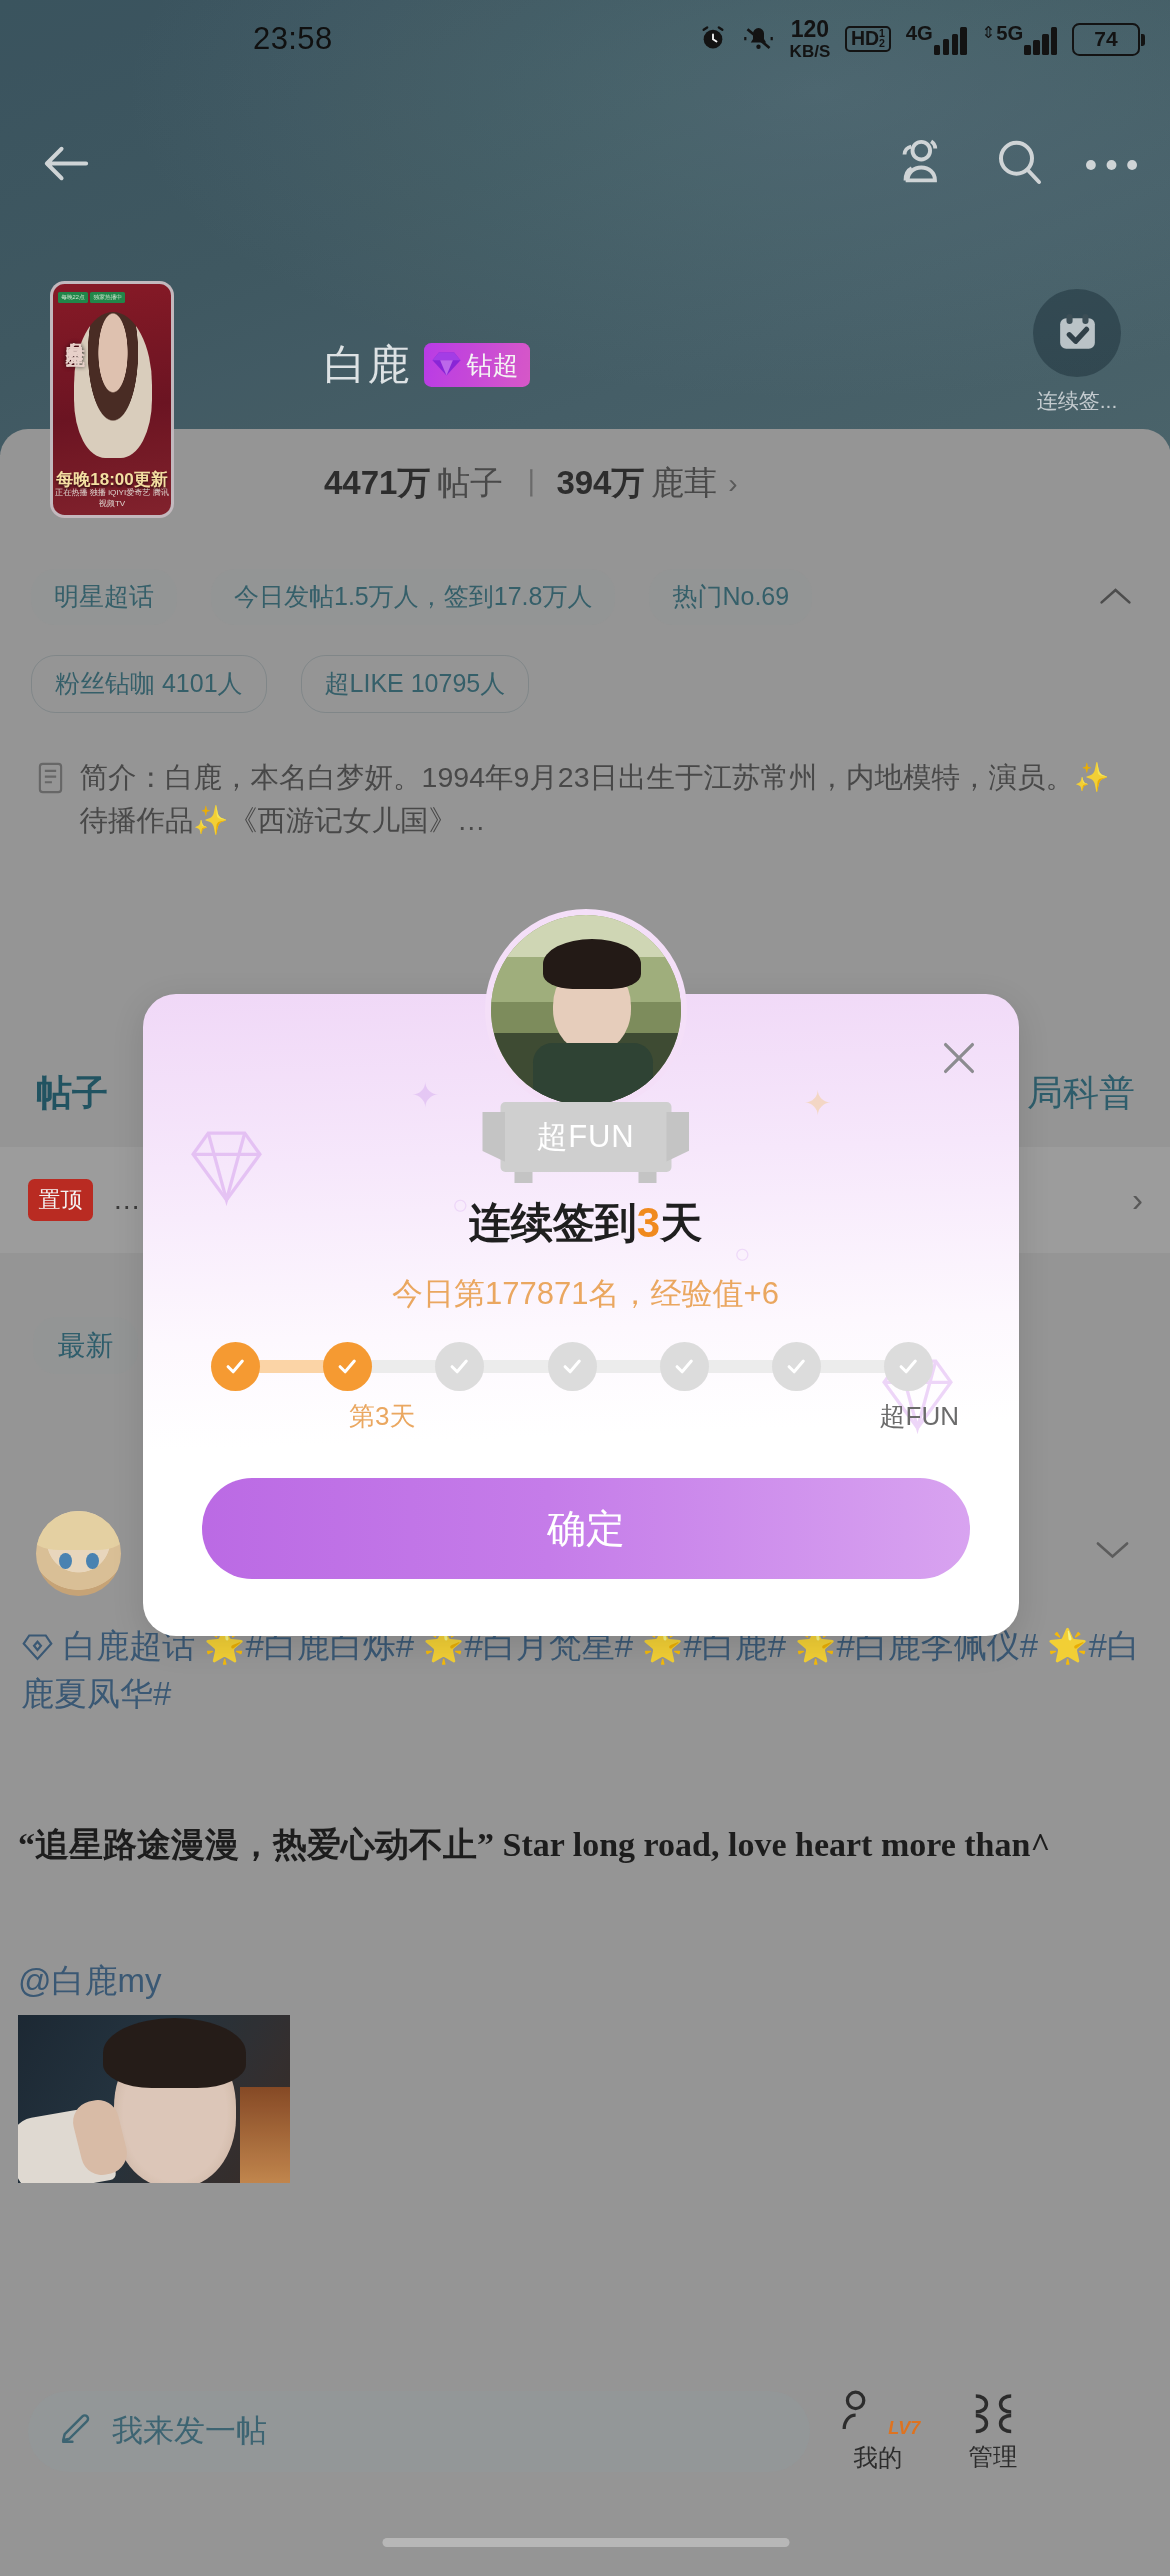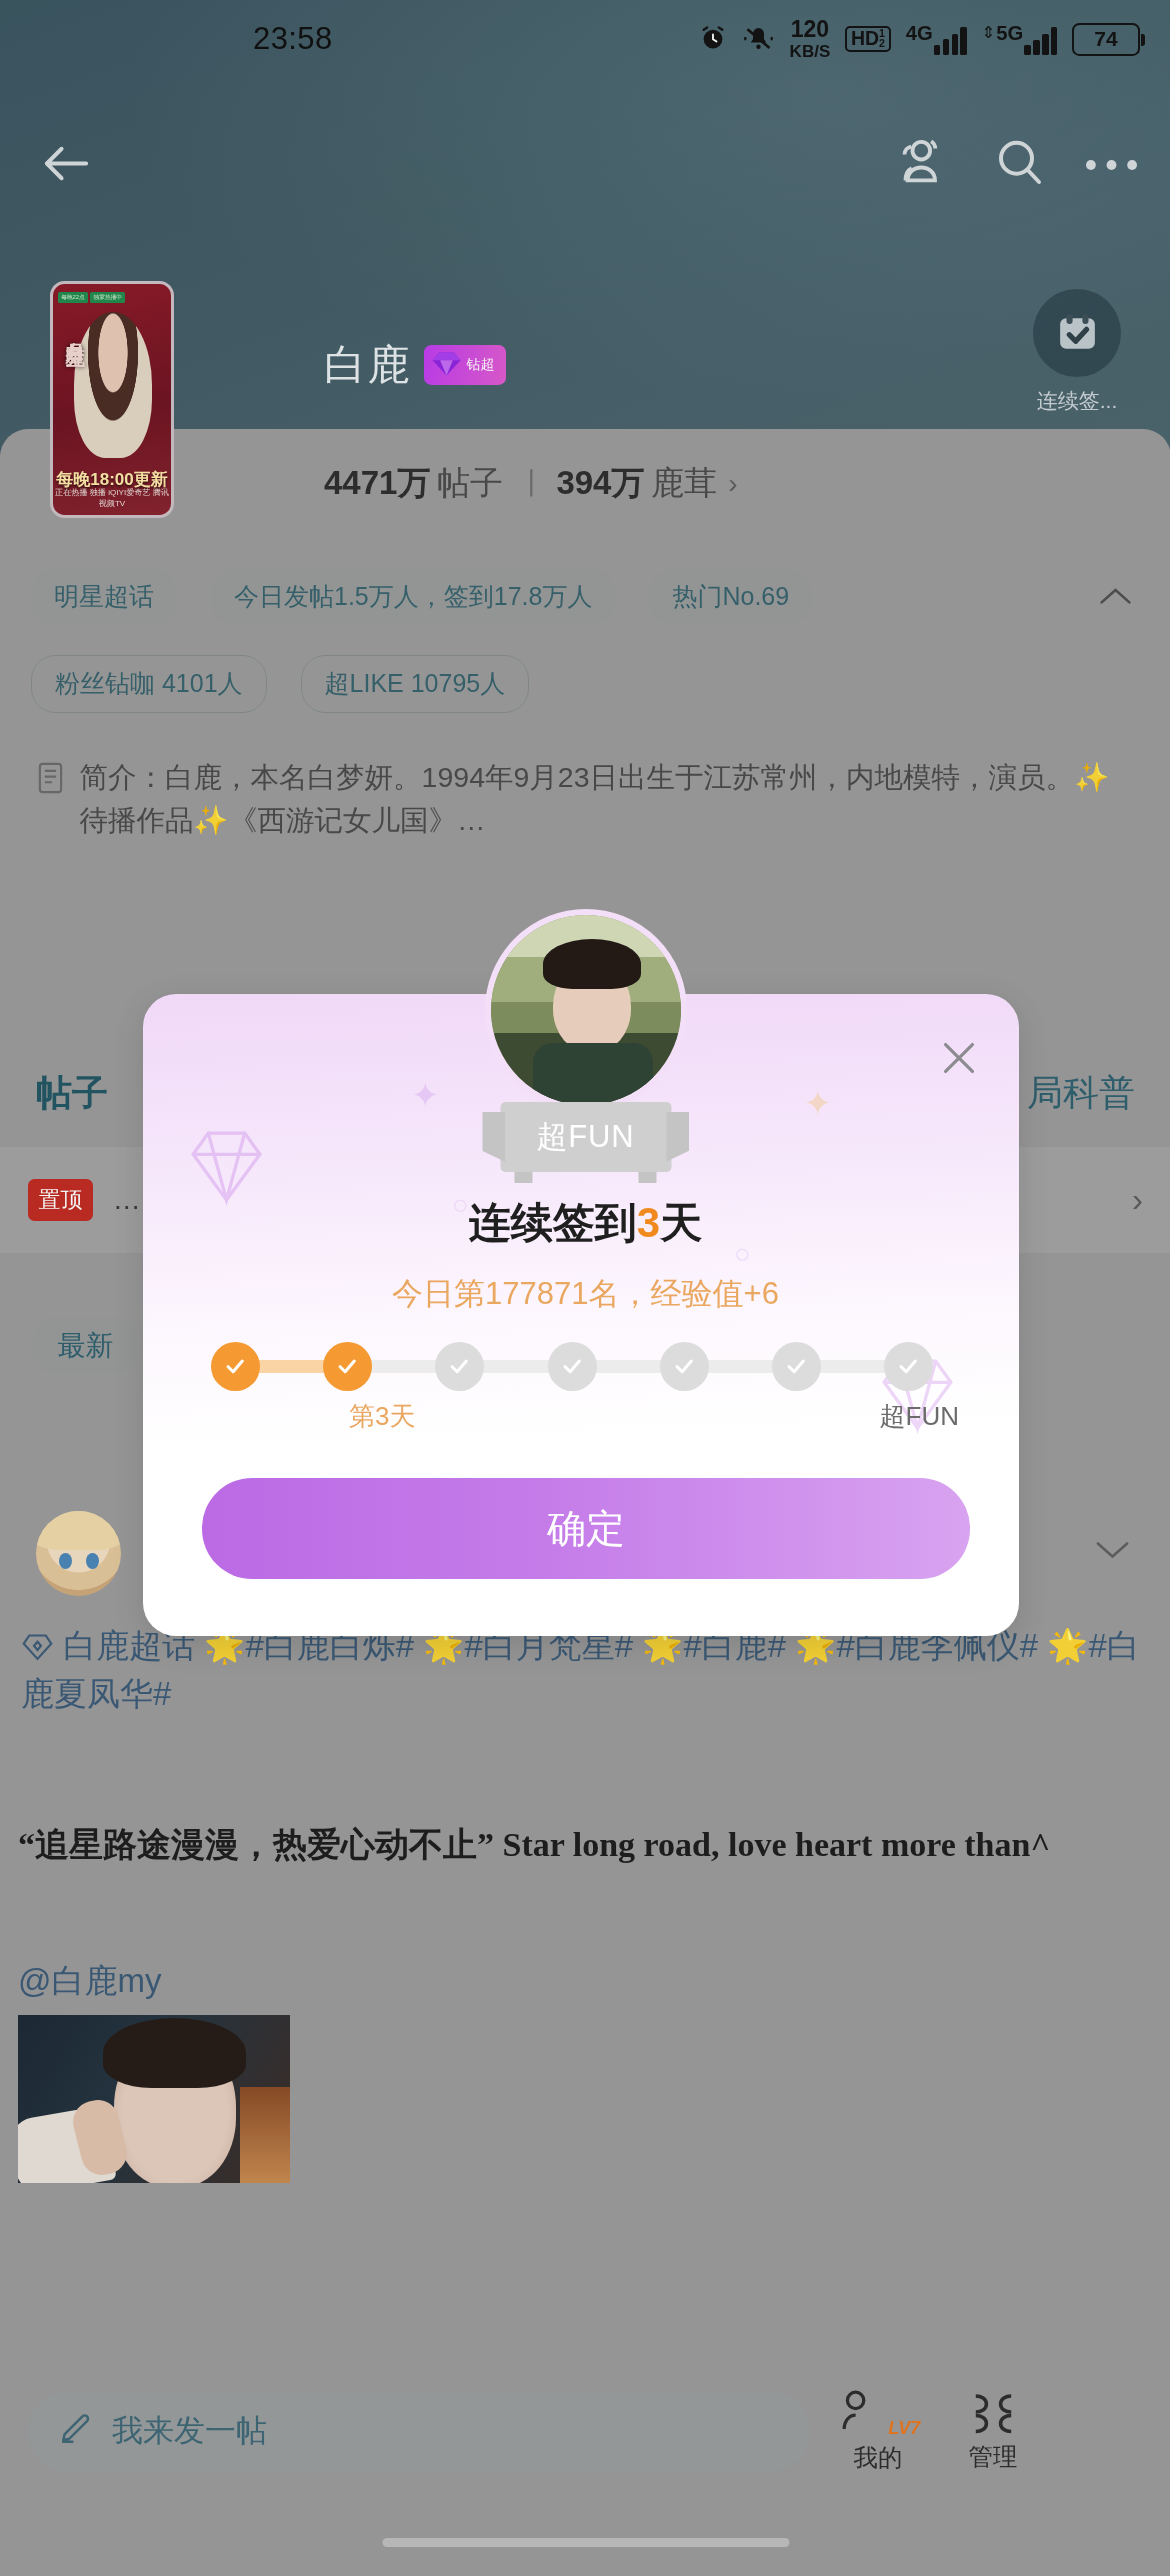--- a/index.html
+++ b/index.html
@@ -76,21 +76,21 @@
   .pcard .pc-t1{position:absolute;left:9.8px;top:42px;color:#f2d9d2;font-size:19.5px;writing-mode:vertical-rl;letter-spacing:2.4px;font-weight:700;text-shadow:0 0 4.1px rgba(0,0,0,.5);}
   .pcard .pc-bot{position:absolute;left:0;bottom:24.4px;width:100%;text-align:center;color:#ffe9a8;font-size:17px;font-weight:800;text-shadow:0 1.6px 2.4px rgba(0,0,0,.6);}
   .pcard .pc-bot2{position:absolute;left:0;bottom:6.5px;width:100%;text-align:center;color:#e7dcd6;font-size:8.1px;}
 
   .pname{position:absolute;left:324px;top:337px;z-index:7;display:flex;align-items:center;gap:13px;}
   .pname .nm{font-size:42px;color:#e7ecef;font-weight:400;letter-spacing:1.6px;}
   .vipbadge{
     display:flex;align-items:center;gap:4.9px;border-radius:7.3px;padding:4.9px 11.4px 4.9px 6.5px;
     background:linear-gradient(100deg,#c03bf0,#e05ad0);
   }
-  .vipbadge .vtx{color:#fff;font-size:14px;font-weight:500;}
+  .vipbadge .vtx{color:#fff;font-size:26px;font-weight:500;}
 
   .signbtn{position:absolute;right:50px;top:289px;z-index:7;width:88px;text-align:center;}
   .signbtn .circ{
     width:88px;height:88px;border-radius:50%;background:rgba(20,42,52,.45);
     display:flex;align-items:center;justify-content:center;margin:0 auto;
   }
   .signbtn .lb{margin-top:9.8px;color:#ccd4d8;font-size:21px;white-space:nowrap;}
 
   
   .sheet{

